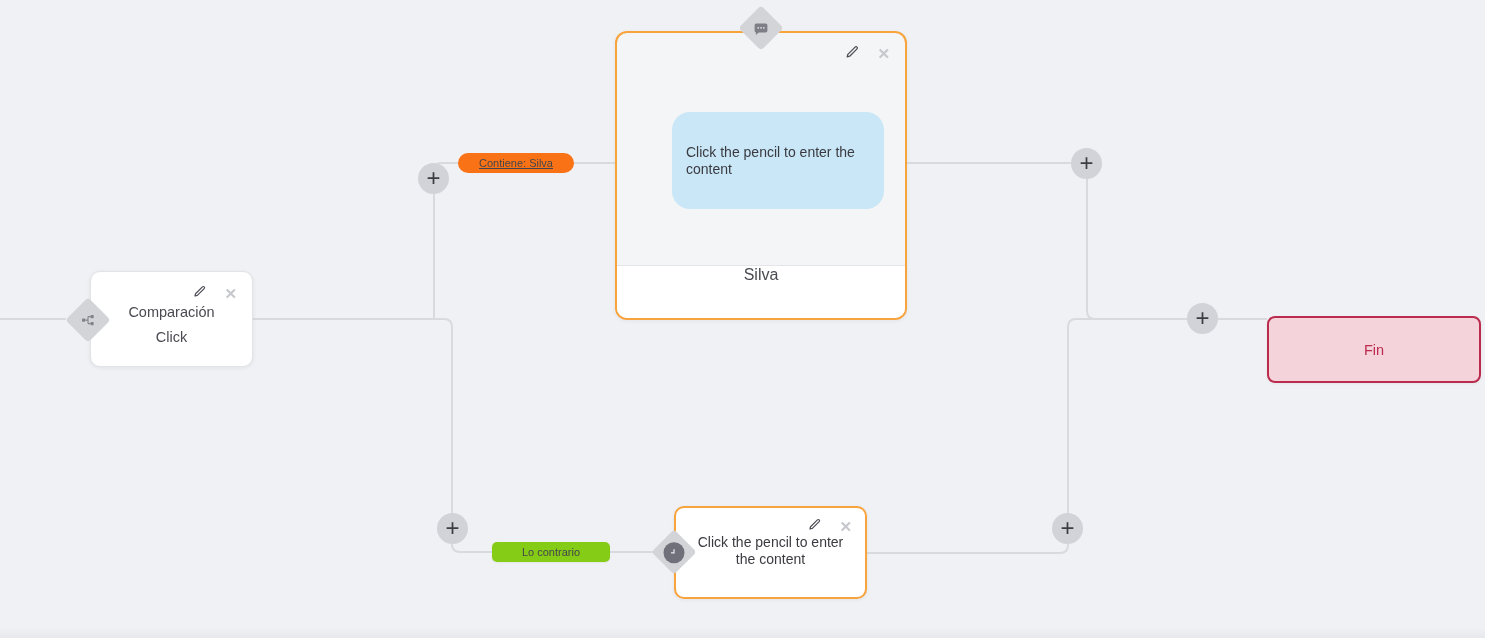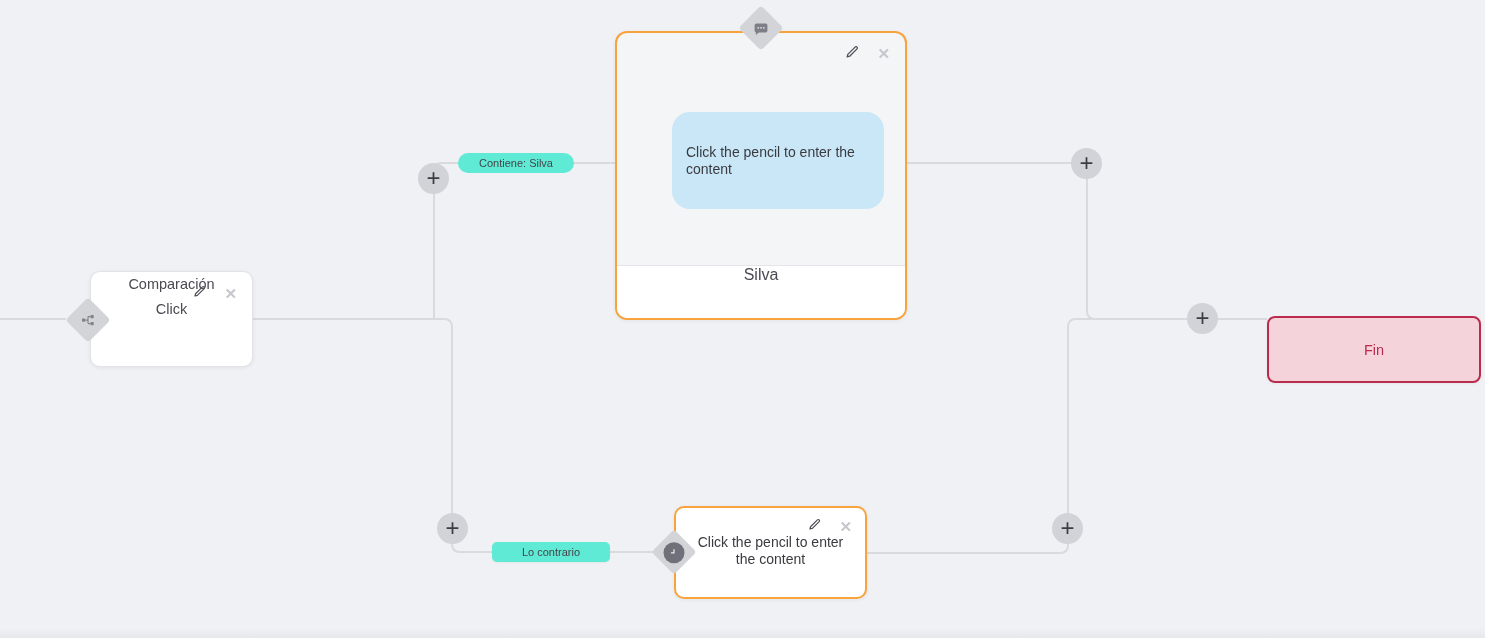--- a/index.html
+++ b/index.html
@@ -18,21 +18,21 @@
   .icon-btn{cursor:pointer;display:flex;align-items:center;justify-content:center;background:none;border:none;padding:0;}
   .close-glyph{color:#c6c7cc;font-size:15px;font-weight:bold;line-height:1;}
 
   #node-condition{
     left:90px;top:271px;width:163px;height:96px;
     background:#fff;border:1px solid #e2e3e7;border-radius:10px;
     box-shadow:0 1px 4px rgba(30,30,40,.07);
     text-align:center;color:#4a4a52;font-size:14.5px;
   }
   #node-condition .node-icons{top:12px;right:15px;}
-  #condition-title{line-height:25px;}
+  #condition-title{padding-top:28px;line-height:25px;}
 
   #node-message{
     left:615px;top:31px;width:292px;height:289px;
     background:#f4f5f7;border:2px solid #f8a33c;border-radius:12px;
     box-shadow:0 1px 4px rgba(30,30,40,.06);
   }
   #node-message .node-icons{top:11px;right:15px;}
   #message-bubble{
     position:absolute;left:55px;top:79px;width:212px;height:97px;
     background:#c9e7f6;border-radius:18px;box-sizing:border-box;
@@ -87,22 +87,22 @@
   #plus-top-right{left:1071px;top:148px;}
   #plus-bottom-right{left:1052px;top:513px;}
   #plus-end{left:1187px;top:303px;}
 
   
   .pill{
     position:absolute;height:20px;z-index:2;box-sizing:border-box;
     display:flex;align-items:center;justify-content:center;
     font-size:11px;color:#45454b;
   }
-  #pill-contains{left:458px;top:153px;width:116px;background:#5eead4;border-radius:10px;}
-  #pill-otherwise{left:492px;top:542px;width:118px;background:#5eead4;border-radius:5px;box-shadow:0 1px 2px rgba(30,30,40,.05);}
+  #pill-contains{left:458px;top:153px;width:116px;background:#f97316;border-radius:10px;text-decoration:underline;}
+  #pill-otherwise{left:492px;top:542px;width:118px;background:#84cc16;border-radius:5px;box-shadow:0 1px 2px rgba(30,30,40,.05);}
 
   #canvas-bottom-edge{position:absolute;left:0;bottom:0;width:100%;height:10px;
     background:linear-gradient(#f0f1f4,#e7e8ec);z-index:0;}
 </style>
 </head>
 <body>
 
 <div id="flow-canvas">
 
   <svg id="edges" width="1485" height="638">

